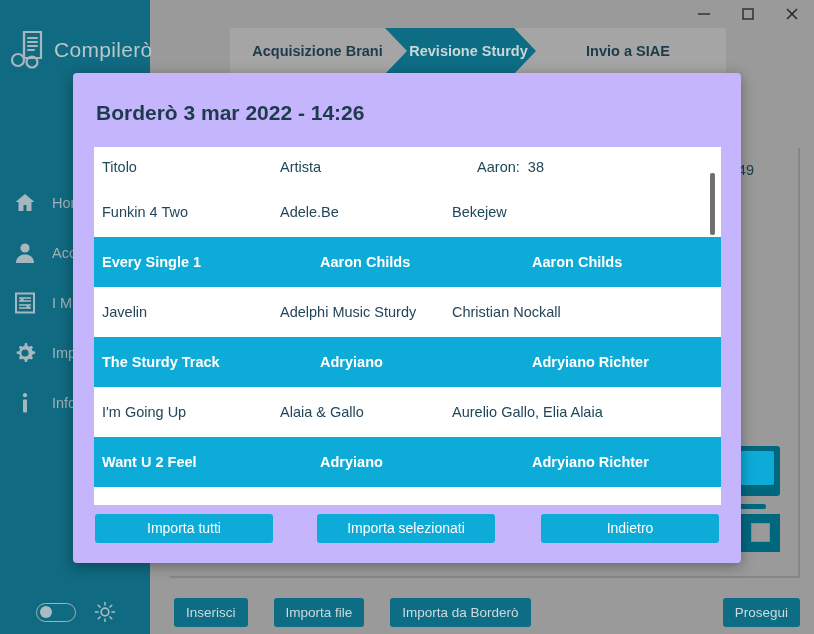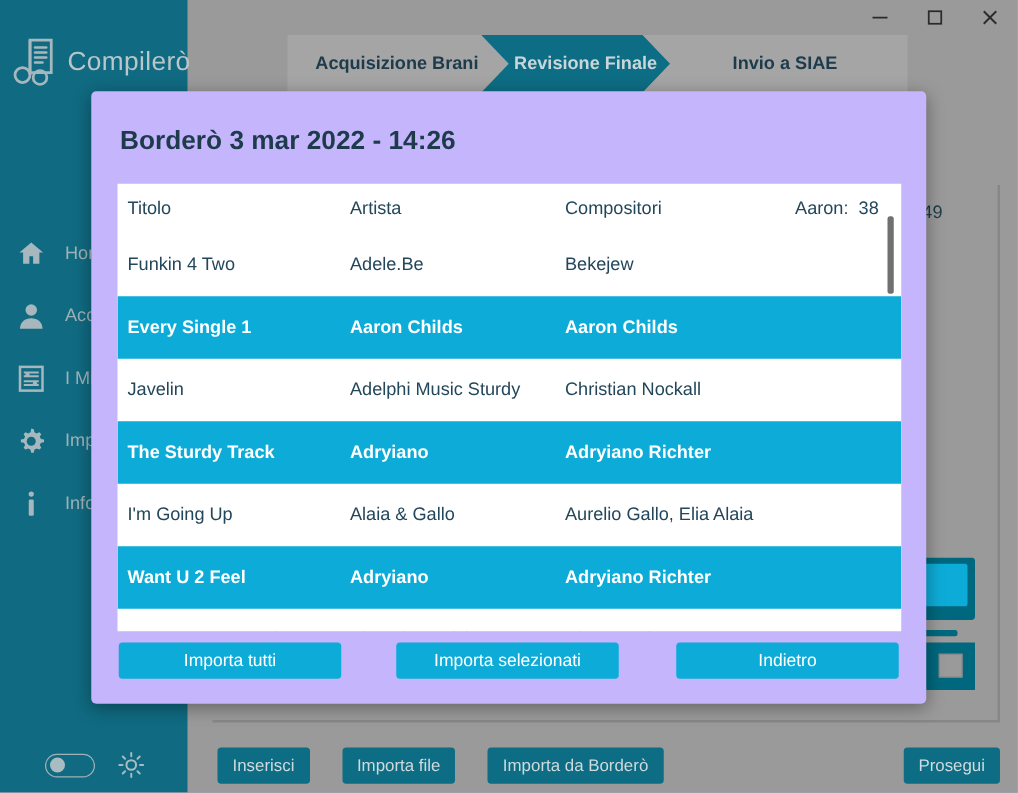--- a/index.html
+++ b/index.html
@@ -178,20 +178,21 @@
     height: 50px;
     font-size: 14.5px;
     color: #23475a;
     padding-left: 8px;
   }
   .trow.header { height: 40px; }
   .trow.sel {
     background: #0dacd8;
     color: #ffffff;
     font-weight: bold;
+    gap: 40px;
   }
   .c-title { width: 178px; flex: 0 0 178px; }
   .c-artist { width: 172px; flex: 0 0 172px; }
   .c-comp   { flex: 1 1 auto; }
   .c-count  { width: 110px; flex: 0 0 110px; text-align: right; padding-right: 18px; }
 
   .vscroll {
     position: absolute; right: 5px; top: 26px;
     width: 7px; height: 330px;
     background: transparent;
@@ -338,21 +339,21 @@
     </span>
   </div>
 
   <main class="main">
 
     <div class="steps">
       <div class="step s1">
         <span>Acquisizione Brani</span>
       </div>
       <div class="step active">
-        <span>Revisione Finale</span>
+        <span>Revisione Sturdy</span>
       </div>
       <div class="step s3">
         <span>Invio a SIAE</span>
       </div>
     </div>
 
     <div class="bgcard">
       <span class="bgcount">49</span>
       <div class="bgbar">
         <span class="bgbar-check"></span>
@@ -376,21 +377,20 @@
     </div>
   </main>
 
   <section class="modal">
     <h1 class="modal-title">Borderò 3 mar 2022 - 14:26</h1>
 
     <div class="table-wrap">
       <div class="trow header">
         <span class="c-title">Titolo</span>
         <span class="c-artist">Artista</span>
-        <span class="c-comp">Compositori</span>
         <span class="c-count"><span>Aaron:</span>&nbsp; <span>38</span></span>
       </div>
 
       <div class="trow">
         <span class="c-title">Funkin 4 Two</span>
         <span class="c-artist">Adele.Be</span>
         <span class="c-comp">Bekejew</span>
       </div>
       <div class="trow sel">
         <span class="c-title">Every Single 1</span>

